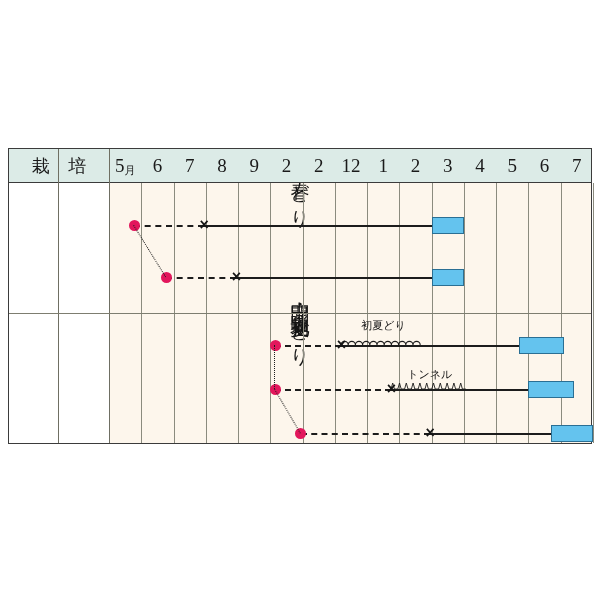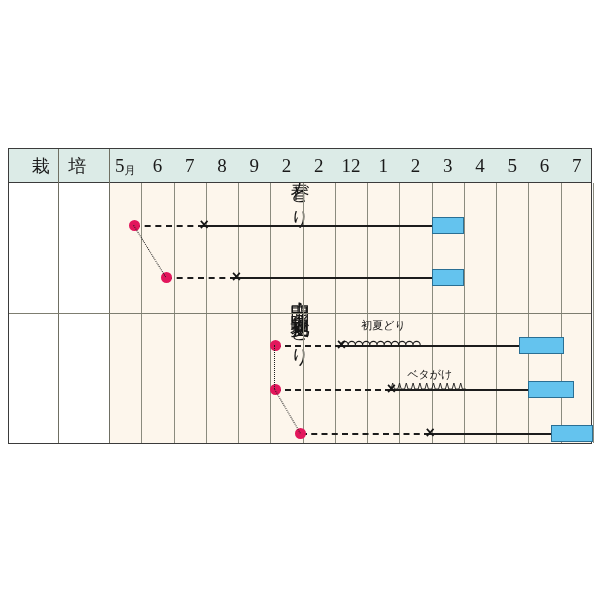--- a/index.html
+++ b/index.html
@@ -275,21 +275,21 @@
         </svg>
         <div class="cover-label" style="left: 352.267px; top: 169px;">初夏どり</div>
         <div class="harvest" style="left: 509.787px; width: 45.1733px; top: 196px;"></div>
         <div class="xmark" style="left: 332.32px; top: 196px;">×</div>
         <div class="dot" style="left: 266.173px; top: 196px;"></div>
         <div class="seedline" style="left: 266.173px; width: 116.16px; top: 240px;"></div>
         <div class="growline" style="left: 382.333px; width: 137.133px; top: 240px;"></div>
         <svg class="cover-svg" width="75.82666666666665" height="8" style="left: 382.333px; top: 233px;">
           <path d="M0,7 L1.7,1 L3.4,7 L5.1,7 L6.8,7 L8.5,1 L10.2,7 L11.899999999999999,7 L13.6,7 L15.299999999999999,1 L17,7 L18.7,7 L20.4,7 L22.099999999999998,1 L23.799999999999997,7 L25.499999999999996,7 L27.199999999999996,7 L28.899999999999995,1 L30.599999999999994,7 L32.3,7 L33.99999999999999,7 L35.699999999999996,1 L37.39999999999999,7 L39.099999999999994,7 L40.79999999999999,7 L42.49999999999999,1 L44.19999999999999,7 L45.89999999999999,7 L47.59999999999999,7 L49.29999999999999,1 L50.999999999999986,7 L52.69999999999999,7 L54.399999999999984,7 L56.09999999999999,1 L57.79999999999998,7 L59.499999999999986,7 L61.19999999999998,7 L62.899999999999984,1 L64.59999999999998,7 L66.29999999999998,7 L67.99999999999999,7 L69.69999999999999,1 L71.39999999999999,7 L73.1,7 L74.8,7 " fill="none" stroke="#1c1c1c" stroke-width="0.9"></path>
         </svg>
-        <div class="cover-label" style="left: 398.247px; top: 218px;">ベタがけ</div>
+        <div class="cover-label" style="left: 398.247px; top: 218px;">トンネル</div>
         <div class="harvest" style="left: 519.467px; width: 45.1733px; top: 240px;"></div>
         <div class="xmark" style="left: 382.333px; top: 240px;">×</div>
         <div class="dot" style="left: 266.173px; top: 240px;"></div>
         <div class="seedline" style="left: 291.987px; width: 129.067px; top: 284px;"></div>
         <div class="growline" style="left: 421.053px; width: 121px; top: 284px;"></div>
         <div class="harvest" style="left: 542.053px; width: 41.9467px; top: 284px;"></div>
         <div class="xmark" style="left: 421.053px; top: 284px;">×</div>
         <div class="dot" style="left: 291.987px; top: 284px;"></div>
         <div class="thinline" style="left: 125.168px; top: 76px; width: 61.1975px; transform: rotate(58.1799deg);"></div>
         <div class="thinline" style="left: 266.173px; top: 196px; width: 44px; transform: rotate(90deg);"></div>

